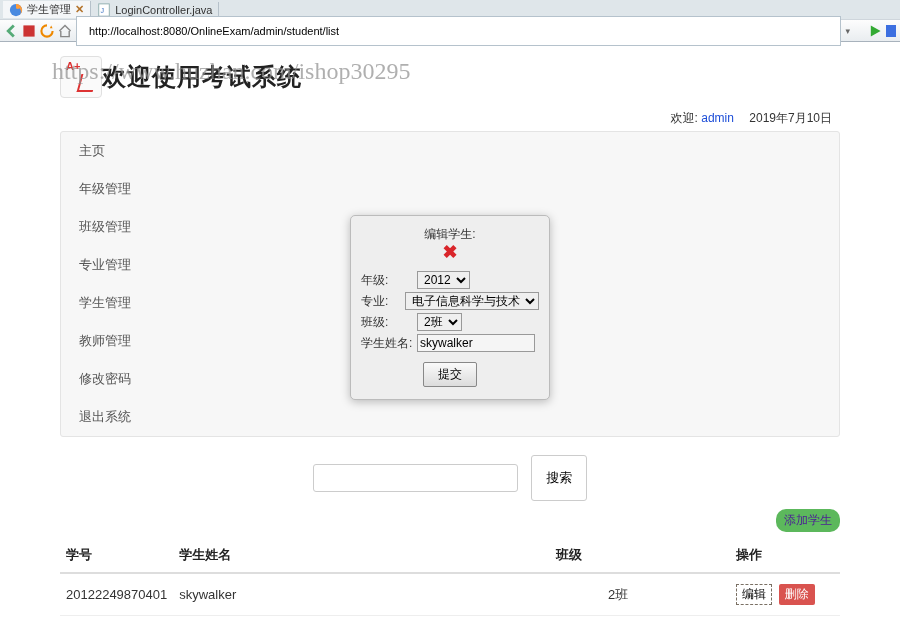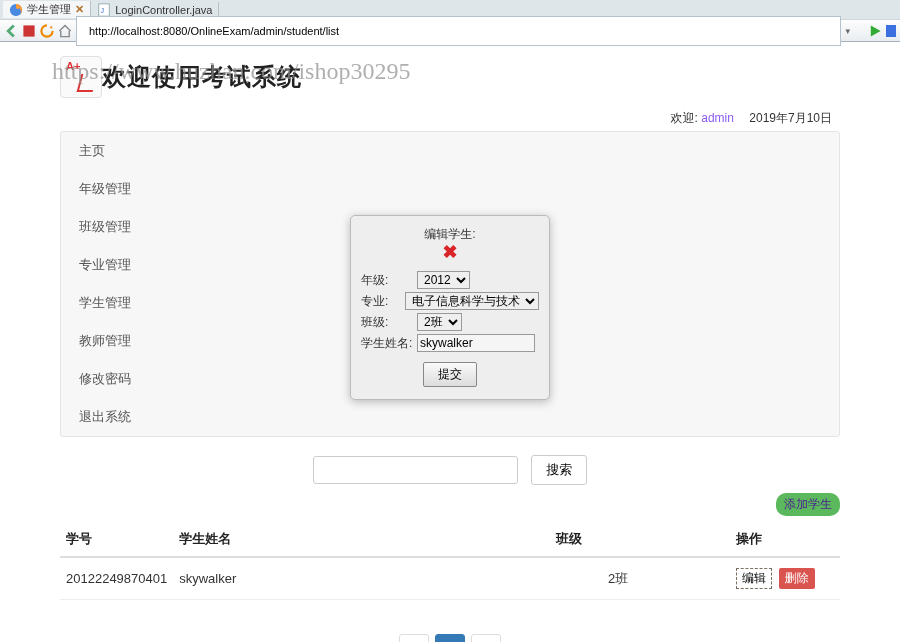--- a/index.html
+++ b/index.html
@@ -19,29 +19,29 @@
 
 .watermark { position: absolute; left: 52px; top: 58px; color: #8e8e8e; font-size: 24px; font-family: "SimSun", serif; pointer-events: none; opacity: .7; white-space: nowrap; z-index: 1000; }
 
 .page { width: 780px; margin: 6px auto 0; position: relative; }
 .header-banner { display: flex; align-items: center; padding: 8px 0; }
 .logo-badge { width: 42px; height: 42px; border: 1px solid #e0e0e0; border-radius: 4px; background: #fafafa; position: relative; }
 .logo-badge::before { content: "A+"; position: absolute; top: 3px; left: 5px; font-size: 11px; color: #d33; font-weight: bold; }
 .logo-badge::after { content: ""; position: absolute; right: 6px; bottom: 5px; width: 14px; height: 16px; border-left: 2px solid #d33; border-bottom: 2px solid #d33; transform: skewX(-15deg); }
 .banner-title { font-size: 24px; font-weight: bold; color: #222; letter-spacing: 1px; }
 .top-info { text-align: right; font-size: 12px; padding: 4px 8px; color: #333; }
-.top-info .uname { color: #8b5cf6; }
+.top-info .uname { color: #1d4ed8; }
 .top-info .date { margin-left: 12px; }
 
 .nav { background: #f7f7f7; border: 1px solid #e4e4e4; border-radius: 3px; padding: 0 4px; display: flex; flex-direction: column; }
 .nav a { display: block; padding: 10px 14px; color: #555; font-size: 13px; text-decoration: none; cursor: pointer; }
 
 .search-row { text-align: center; margin: 18px 0 8px; }
 .search-box { width: 205px; height: 28px; border: 1px solid #ccc; border-radius: 3px; padding: 2px 6px; font-size: 13px; vertical-align: middle; }
-.search-btn { height: 30px; padding: 0 14px; margin-left: 10px; border: 1px solid #ccc; border-radius: 3px; background: #fff; font-size: 13px; cursor: pointer; vertical-align: middle; }
+.search-btn { height: 46px; padding: 0 14px; margin-left: 10px; border: 1px solid #ccc; border-radius: 3px; background: #fff; font-size: 13px; cursor: pointer; vertical-align: middle; }
 .add-row { text-align: right; margin: 6px 0; }
 .add-btn { background: #5cb85c; color: #4c1d95; border: none; border-radius: 10px; padding: 3px 8px; font-size: 12px; cursor: pointer; text-align: right; }
 
 table { width: 100%; border-collapse: collapse; font-size: 13px; }
 th { text-align: left; padding: 8px 6px; border-bottom: 2px solid #ddd; font-weight: bold; color: #222; }
 td { padding: 10px 6px; border-bottom: 1px solid #eee; vertical-align: middle; }
 .edit-btn { border: 1px dashed #7a7064; background: #fff; padding: 1px 5px; font-size: 12px; cursor: pointer; }
 .del-btn { background: #d9534f; color: #fff; border: none; padding: 2px 6px; font-size: 12px; margin-left: 3px; cursor: pointer; border-radius: 2px; }
 
 .pagination { text-align: center; margin: 34px 0; }

